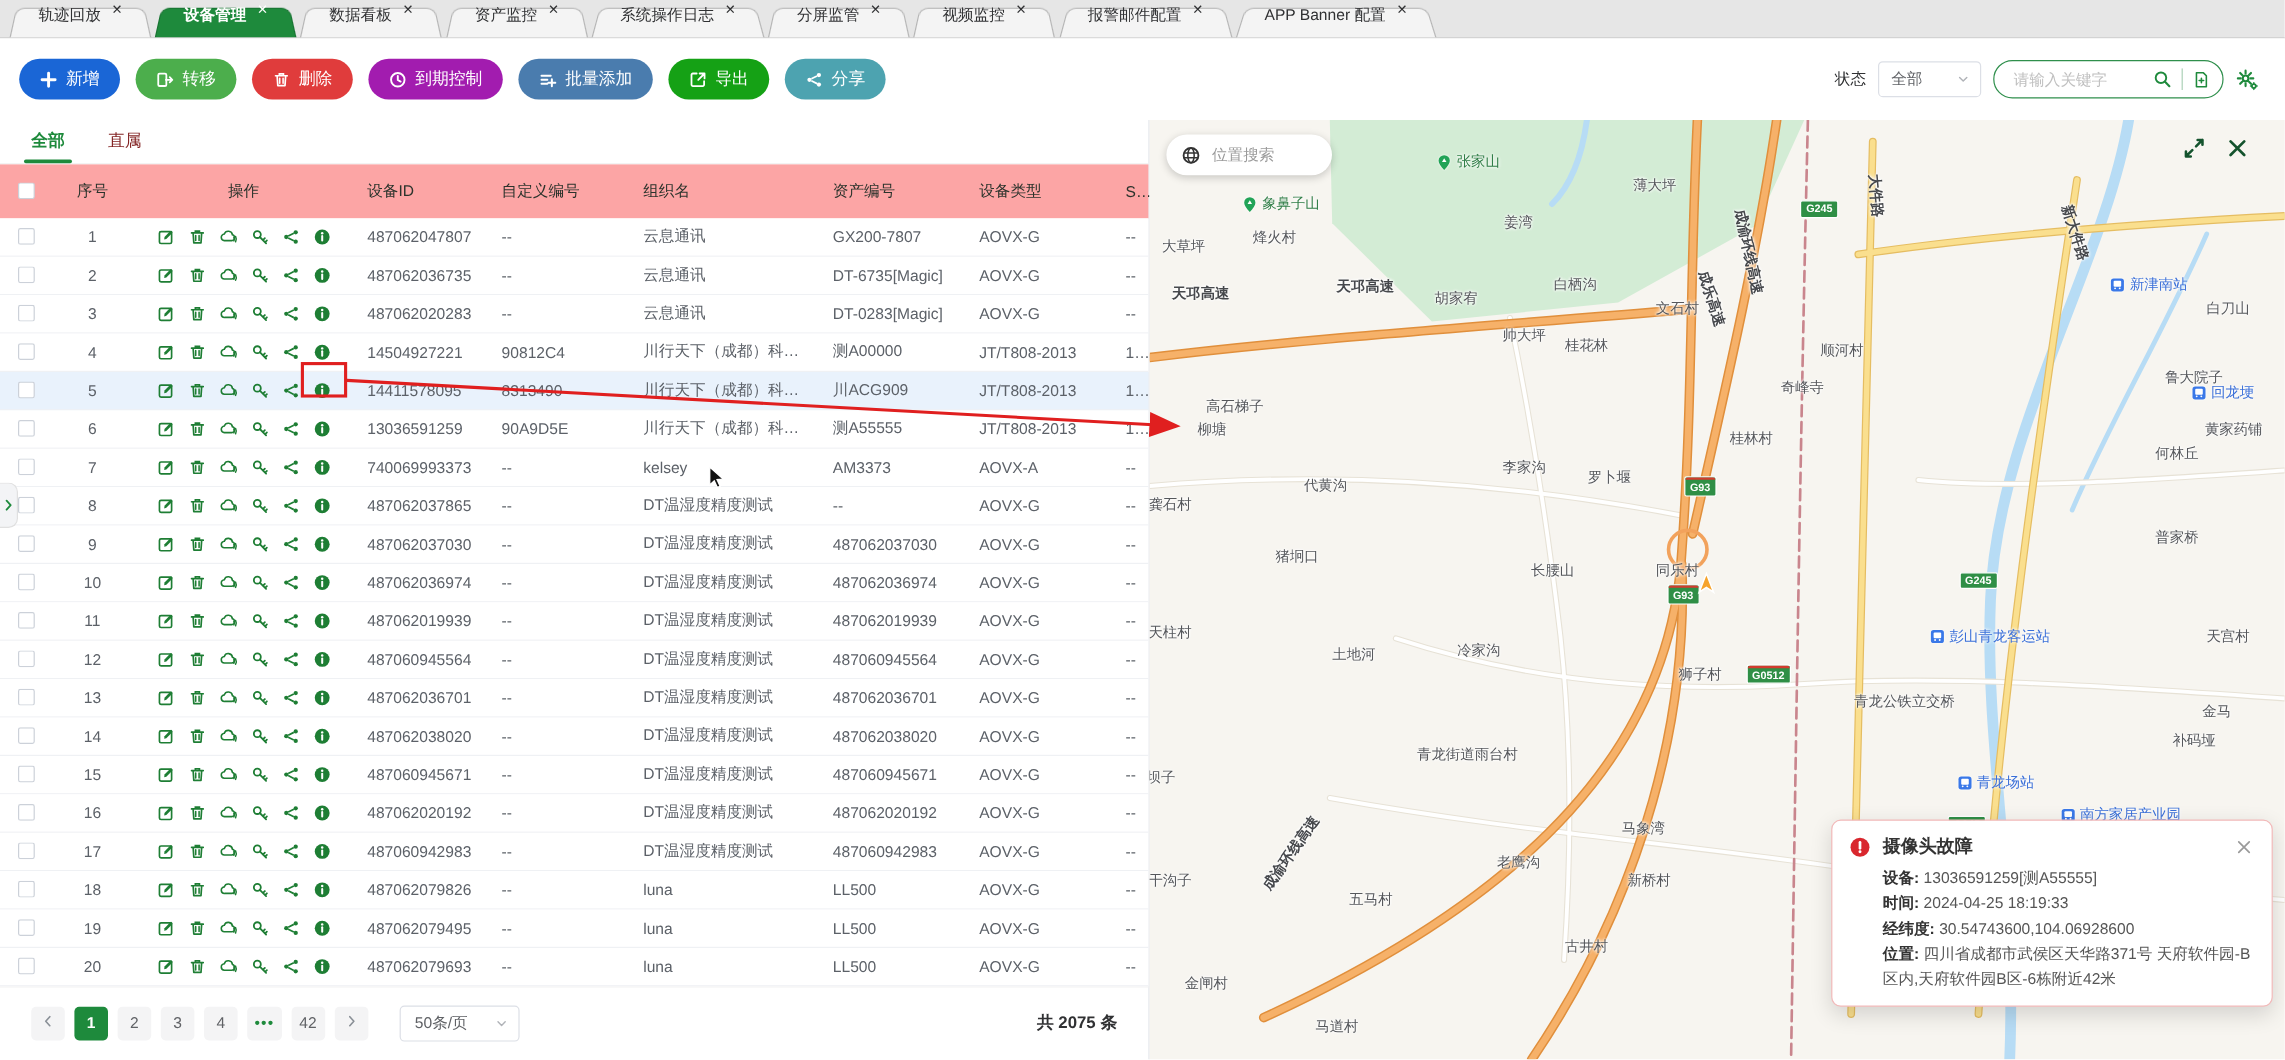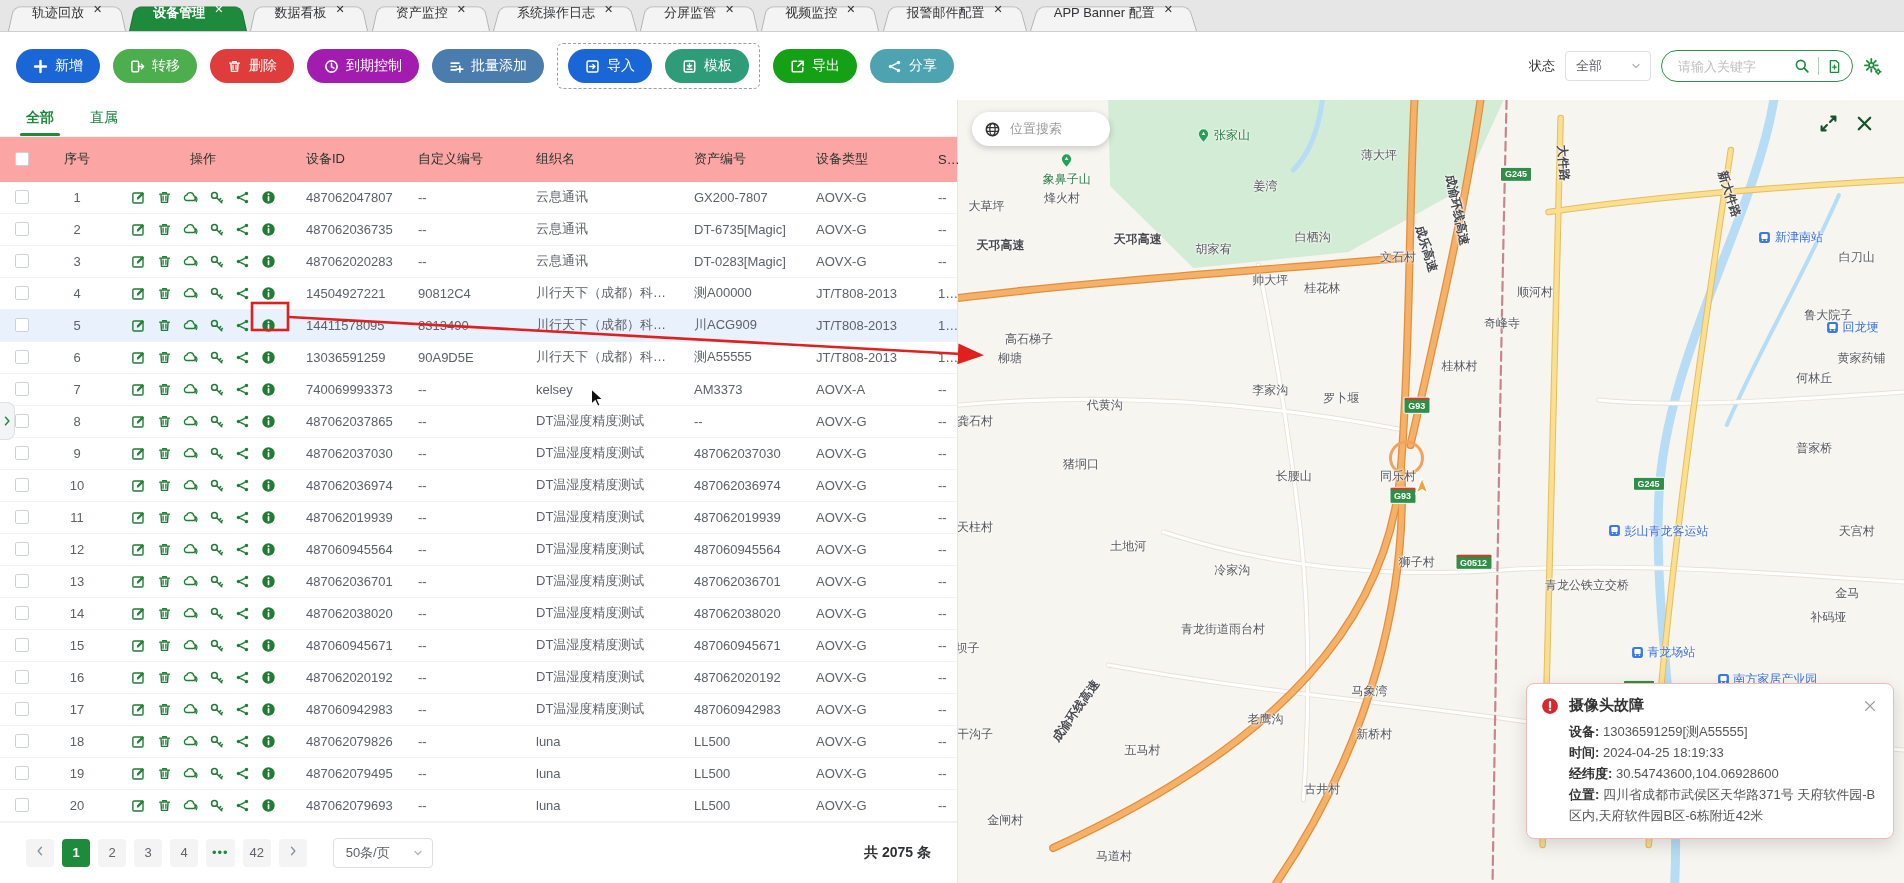--- a/index.html
+++ b/index.html
@@ -39,21 +39,21 @@
   .searchpill input { border:none; outline:none; flex:1; min-width:0; font-size:13px; color:#333; font-family:inherit; background:transparent; }
   .searchpill input::placeholder { color:#c0c0c0; }
   .sp-div { width:1px; height:18px; background:#2f8f4c66; }
   .greenic { color:#1e8a3c; display:flex; }
 
   
   .main { display:flex; height:783px; }
   .left-panel { width:958px; background:#fff; border-right:1px solid #e2e5ea; display:flex; flex-direction:column; position:relative; }
 
   .subtabs { height:40px; display:flex; gap:36px; align-items:stretch; padding-left:26px; border-bottom:1px solid #f0f0f0; }
-  .subtab { font-size:14px; color:#15803d; display:flex; align-items:center; position:relative; cursor:pointer; }
+  .subtab { font-size:14px; color:#7f1d1d; display:flex; align-items:center; position:relative; cursor:pointer; }
   .subtab.active { color:#1e8a3c; font-weight:bold; }
   .subtab.active::after { content:""; position:absolute; left:-6px; right:-6px; bottom:0; height:3px; background:#1e8a3c; border-radius:2px; }
 
   .rowgrid { display:grid; grid-template-columns:44px 66px 186px 112px 118px 158px 122px 122px 30px; align-items:center; }
   .thead { height:48px; background:#fca5a5; font-size:13px; font-weight:normal; color:#2b332c; }
   .trow { height:32px; border-bottom:1px solid #eff1f4; font-size:13px; color:#5c6168; background:#fff; cursor:default; }
   .trow.hl { background:#e9f2fc; }
   .cell { padding:0 10px; white-space:nowrap; overflow:hidden; text-overflow:ellipsis; }
   .cell.c { text-align:center; padding:0; }
   .ops { display:flex; gap:11px; justify-content:center; align-items:center; color:#1e7e34; }
@@ -191,40 +191,20 @@
       </button>
       <button class="btn" style="background: rgb(74, 124, 174);">
         <span class="icn">
           <svg viewBox="0 0 16 16" width="15" height="15">
             <path d="M2.4 4.4h8.2M2.4 8h5.2M2.4 11.6h5.2" stroke="currentColor" stroke-width="1.8" stroke-linecap="round"></path>
             <path d="M11.6 7.6v6.2M8.5 10.7h6.2" stroke="currentColor" stroke-width="1.8" stroke-linecap="round"></path>
           </svg>
         </span>
         <span class="blabel">批量添加</span>
       </button>
-      <div class="dashed-group">
-        <button class="btn" style="background: rgb(26, 102, 214);">
-          <span class="icn">
-            <svg viewBox="0 0 16 16" width="15" height="15">
-              <rect x="2.2" y="2.2" width="11.6" height="11.6" rx="1.6" fill="none" stroke="currentColor" stroke-width="1.6"></rect>
-              <path d="M5 8h5.6m0 0L8.4 5.8M10.6 8L8.4 10.2" fill="none" stroke="currentColor" stroke-width="1.5" stroke-linecap="round" stroke-linejoin="round"></path>
-            </svg>
-          </span>
-          <span class="blabel">导入</span>
-        </button>
-        <button class="btn" style="background: rgb(47, 156, 121);">
-          <span class="icn">
-            <svg viewBox="0 0 16 16" width="15" height="15">
-              <rect x="2.4" y="2.2" width="11.2" height="11.6" rx="1.6" fill="none" stroke="currentColor" stroke-width="1.6"></rect>
-              <path d="M8 4.8v4m0 0L5.9 6.8M8 8.8l2.1-2M5.4 11h5.2" fill="none" stroke="currentColor" stroke-width="1.5" stroke-linecap="round" stroke-linejoin="round"></path>
-            </svg>
-          </span>
-          <span class="blabel">模板</span>
-        </button>
-      </div>
       <button class="btn" style="background: rgb(21, 161, 21);">
         <span class="icn">
           <svg viewBox="0 0 16 16" width="15" height="15">
             <path d="M13.6 9.2v3.2a1.2 1.2 0 01-1.2 1.2H3.6a1.2 1.2 0 01-1.2-1.2V3.6a1.2 1.2 0 011.2-1.2H7" fill="none" stroke="currentColor" stroke-width="1.6" stroke-linecap="round"></path>
             <path d="M9.6 2.4H14m0 0v4.4m0-4.4L8.4 8" fill="none" stroke="currentColor" stroke-width="1.6" stroke-linecap="round" stroke-linejoin="round"></path>
           </svg>
         </span>
         <span class="blabel">导出</span>
       </button>
       <button class="btn" style="background: rgb(77, 163, 176);">
@@ -1464,21 +1444,21 @@
     <div style="position:absolute;inset:0;border-radius:23px;">
         <div class="poi" style="left: 28%; top: 4.5%;">
           <span class="icn picon">
             <svg viewBox="0 0 16 16" width="15" height="15">
               <path d="M8 15.2C10.9 11.9 13 9.4 13 6.9A5 5 0 103 6.9c0 2.5 2.1 5 5 8.3z" fill="currentColor"></path>
               <path d="M8 4.6l2 3.4H6z" fill="#fff"></path>
             </svg>
           </span>
           <span>张家山</span>
         </div>
-        <div class="poi" style="left: 11.5%; top: 9%; flex-direction: column;">
+        <div class="poi" style="left: 11.5%; top: 9%;">
           <span class="icn picon">
             <svg viewBox="0 0 16 16" width="15" height="15">
               <path d="M8 15.2C10.9 11.9 13 9.4 13 6.9A5 5 0 103 6.9c0 2.5 2.1 5 5 8.3z" fill="currentColor"></path>
               <path d="M8 4.6l2 3.4H6z" fill="#fff"></path>
             </svg>
           </span>
           <span>象鼻子山</span>
         </div>
         <div class="mlabel" style="left: 44.5%; top: 7%;">薄大坪</div>
         <div class="mlabel" style="left: 32.5%; top: 11%;">姜湾</div>
@@ -1525,21 +1505,21 @@
         <div class="mlabel" style="left: 33%; top: 37%;">李家沟</div>
         <div class="mlabel" style="left: 40.5%; top: 38%;">罗卜堰</div>
         <div class="mlabel" style="left: 15.5%; top: 39%;">代黄沟</div>
         <div class="mlabel" style="left: 1.8%; top: 41%;">龚石村</div>
         <div class="mlabel" style="left: 90.5%; top: 44.5%;">普家桥</div>
         <div class="mlabel" style="left: 13%; top: 46.5%;">猪坰口</div>
         <div class="mlabel" style="left: 35.5%; top: 48%;">长腰山</div>
         <div class="mlabel" style="left: 46.5%; top: 48%;">同乐村</div>
         <div class="mlabel" style="left: 1.8%; top: 54.5%;">天柱村</div>
         <div class="mlabel" style="left: 18%; top: 57%;">土地河</div>
-        <div class="mlabel" style="left: 29%; top: 56.5%; margin-top: 28px;">冷家沟</div>
+        <div class="mlabel" style="left: 29%; top: 56.5%;">冷家沟</div>
         <div class="mlabel" style="left: 48.5%; top: 59%;">狮子村</div>
         <div class="poi blue" style="left: 74%; top: 55%;">
           <span class="icn picon">
             <svg viewBox="0 0 16 16" width="14" height="14">
               <rect x="1.8" y="1.8" width="12.4" height="12.4" rx="2.6" fill="currentColor"></rect>
               <rect x="4.4" y="4" width="7.2" height="5.6" rx="1" fill="#fff"></rect>
               <circle cx="5.8" cy="11.2" r=".9" fill="#fff"></circle>
               <circle cx="10.2" cy="11.2" r=".9" fill="#fff"></circle>
             </svg>
           </span>

